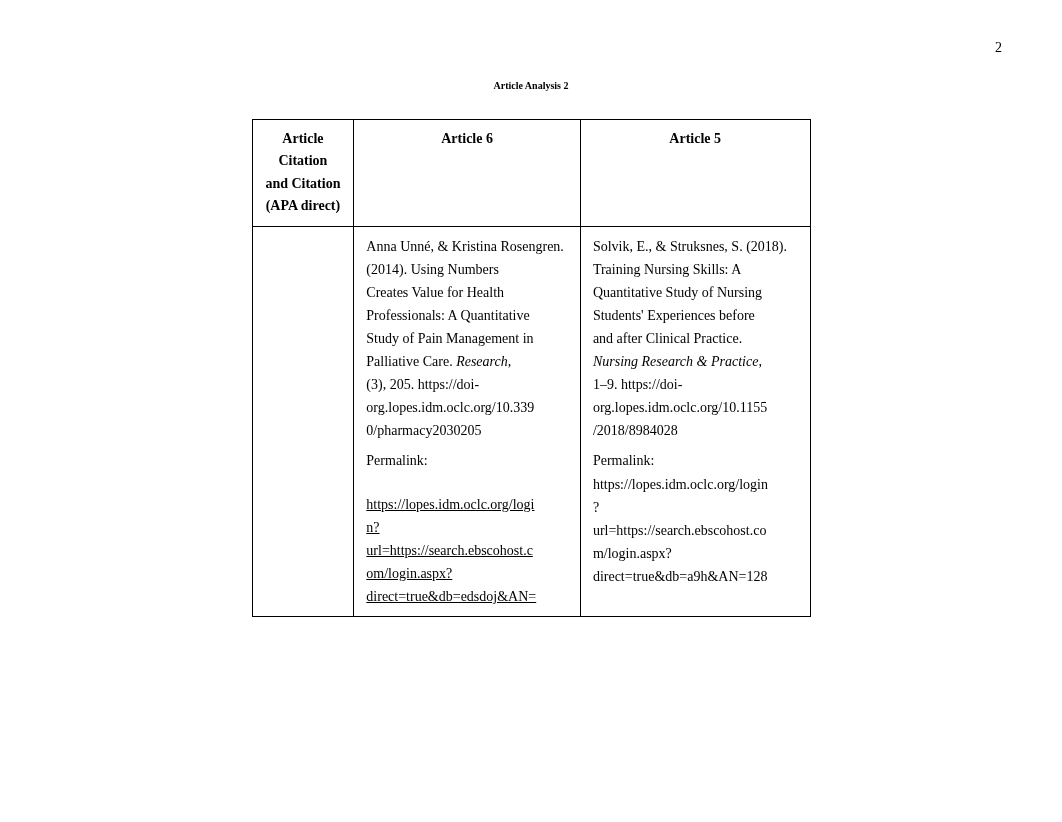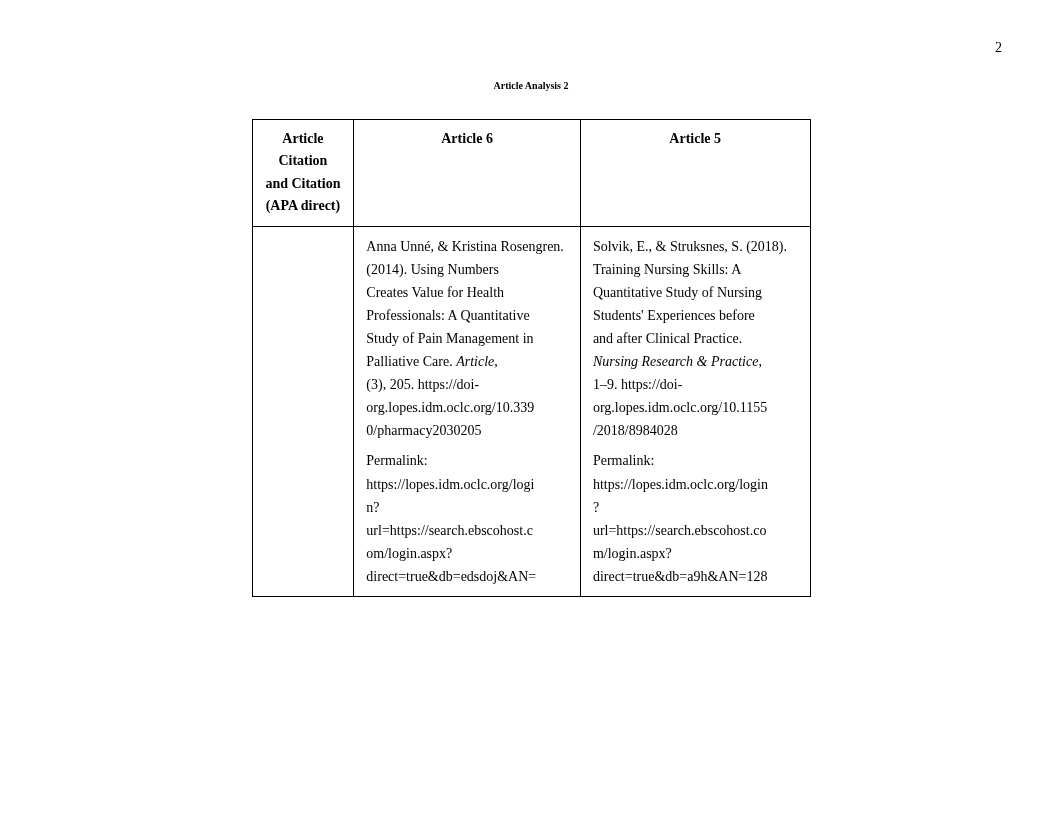--- a/index.html
+++ b/index.html
@@ -108,29 +108,29 @@
       <tr>
         <td class="label-cell">
         </td>
         <td class="article-cell">
           <div class="cell-content">
             Anna Unné, &amp; Kristina Rosengren.<br>
             (2014). Using Numbers<br>
             <span>Creates Value for Health</span><br>
             Professionals: A Quantitative<br>
             Study of Pain Management in<br>
-            Palliative Care. <span class="italic">Article</span>,<br>
+            Palliative Care. <span class="italic">Research</span>,<br>
             (3), 205. https://doi-<br>
             org.lopes.idm.oclc.org/10.339<br>
             0/pharmacy2030205
           </div>
           <div style="margin-top: 8px;">
             <span>Permalink:</span>
           </div>
-          <div style="margin-top: 0;" class="cell-content">
+          <div style="margin-top: 20px; text-decoration: underline;" class="cell-content">
             https://lopes.idm.oclc.org/logi<br>
             n?<br>
             url=https://search.ebscohost.c<br>
             om/login.aspx?<br>
             direct=true&amp;db=edsdoj&amp;AN=
           </div>
         </td>
         <td class="article-cell">
           <div class="cell-content">
             Solvik, E., &amp; Struksnes, S. (2018).<br>

